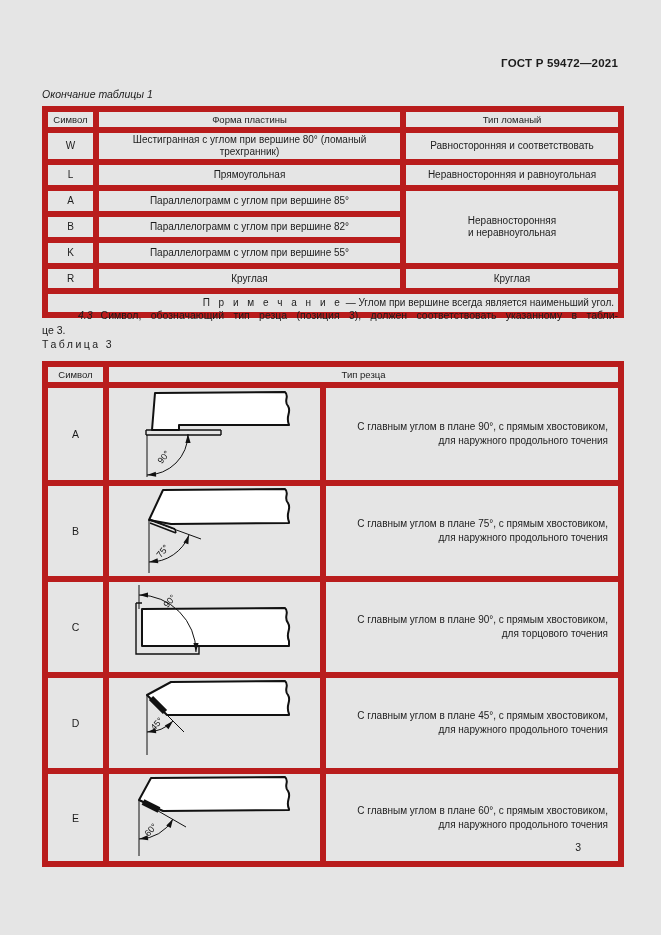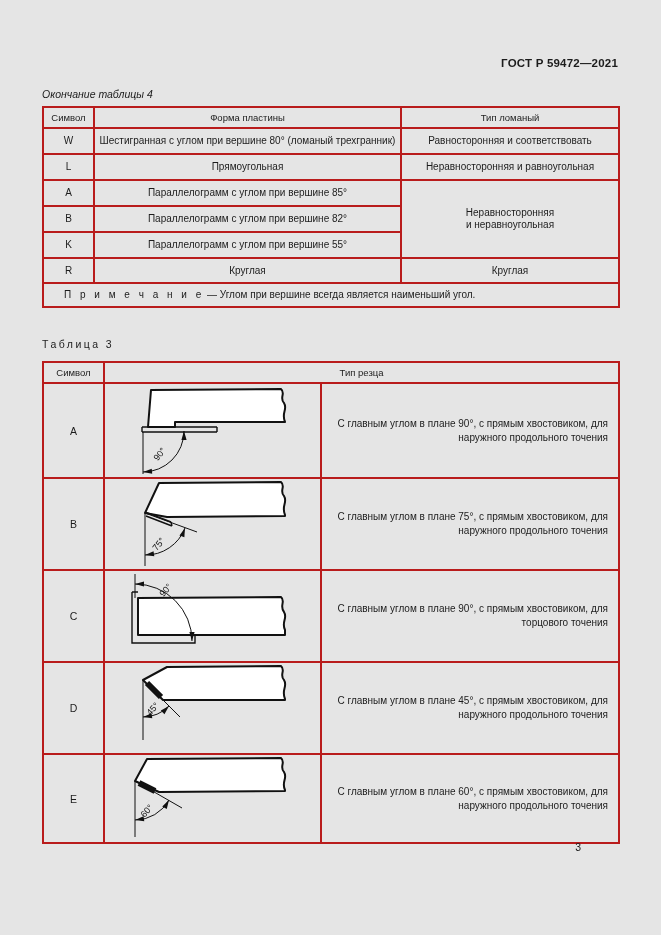--- a/index.html
+++ b/index.html
@@ -6,26 +6,26 @@
   .page{
     position:relative;width:661px;height:935px;margin:0 auto;
     background:#e5e5e5;color:#1c1c1c;
     font-family:"Liberation Sans","DejaVu Sans",sans-serif;
     overflow:hidden;
   }
   .hdr{position:absolute;top:57px;right:43px;font-size:11.5px;font-weight:bold;letter-spacing:.2px;}
   .t2cap{position:absolute;top:88px;left:42px;font-size:10.5px;font-style:italic;}
   table{border-collapse:collapse;table-layout:fixed;}
   .gtable{position:absolute;left:42px;border:2px solid #1c1c1c;}
-  .gtable td,.gtable th{border:2px solid #b91c1c;font-weight:normal;font-size:10px;
+  .gtable td,.gtable th{border:6px solid #b91c1c;font-weight:normal;font-size:10px;
     text-align:center;vertical-align:middle;padding:1px 4px;line-height:12px;}
   .gtable th{font-size:9.5px;}
   #table2{top:106px;width:576px;}
   #table2 col.c-sym{width:51px;} #table2 col.c-shape{width:307px;} #table2 col.c-type{width:218px;}
-  #table2 .note-cell{text-align:left;padding-left:20px;font-size:10px;}
+  #table2 .note-cell{text-align:right;padding-left:20px;font-size:10px;}
   .sp{letter-spacing:3px;}
   .para{position:absolute;top:308px;left:42px;width:576px;font-size:10.5px;line-height:15px;}
   .para .l1{text-align:justify;text-align-last:justify;text-indent:36px;}
   .para .num{font-style:italic;padding-right:8px;}
   .t3cap{position:absolute;top:338px;left:42px;font-size:10.5px;}
   .t3cap .lbl{letter-spacing:2.5px;} .t3cap .no{margin-left:5px;}
   #table3{top:361px;width:576px;}
   #table3 col.c-sym{width:61px;} #table3 col.c-draw{width:217px;} #table3 col.c-desc{width:298px;}
   #table3 .desc{text-align:right;padding:4px 10px 4px 12px;font-size:10px;line-height:14px;}
   #table3 .sym{font-size:10.5px;}
@@ -40,21 +40,21 @@
   .arr{fill:#111;stroke:none;}
   .ang{font-size:9px;fill:#111;text-anchor:middle;font-family:"Liberation Sans",sans-serif;}
 </style>
 </head>
 <body>
 
 <div class="page">
 
   <div class="hdr">ГОСТ Р 59472—2021</div>
 
-  <div class="t2cap">Окончание таблицы 4</div>
+  <div class="t2cap">Окончание таблицы 1</div>
 
   <table class="gtable" id="table2">
     <colgroup>
         <col class="c-sym">
         <col class="c-shape">
         <col class="c-type">
       </colgroup>
     <tbody>
         <tr style="height:21px">
       <th>Символ</th>
@@ -94,20 +94,24 @@
     </tr>
     <tr style="height:24px">
       <td colspan="3" class="note-cell">
         <span class="sp">П р и м е ч а н и е</span>
         <span>— Углом при вершине всегда является наименьший угол.</span>
       </td>
     </tr>
   </tbody>
     </table>
 
+  <div class="para">
+    <div class="l1"><span class="num">4.3</span><span>Символ, обозначающий тип резца (позиция 3), должен соответствовать указанному в табли-</span></div>
+    <div>це 3.</div>
+  </div>
 
   <div class="t3cap">
     <span class="lbl">Таблица</span><span class="no">3</span>
   </div>
 
   <table class="gtable" id="table3">
     <colgroup>
         <col class="c-sym">
         <col class="c-draw">
         <col class="c-desc">

